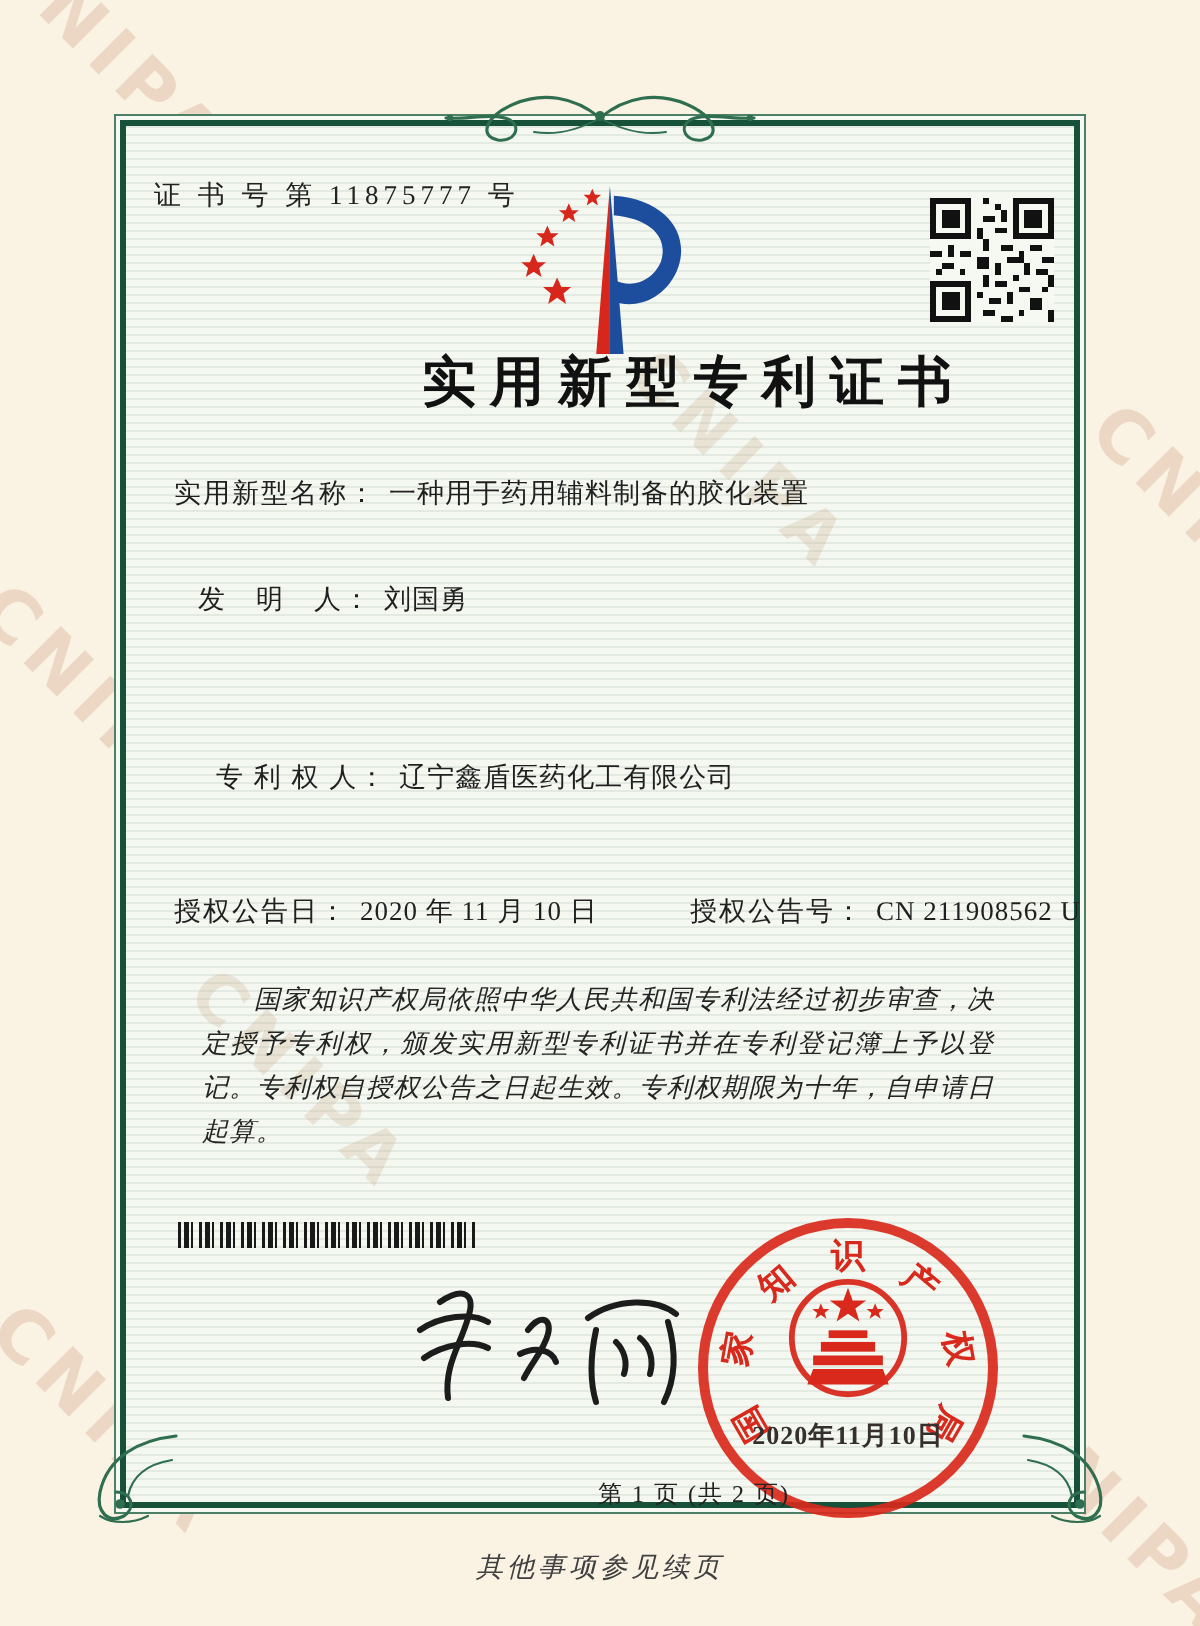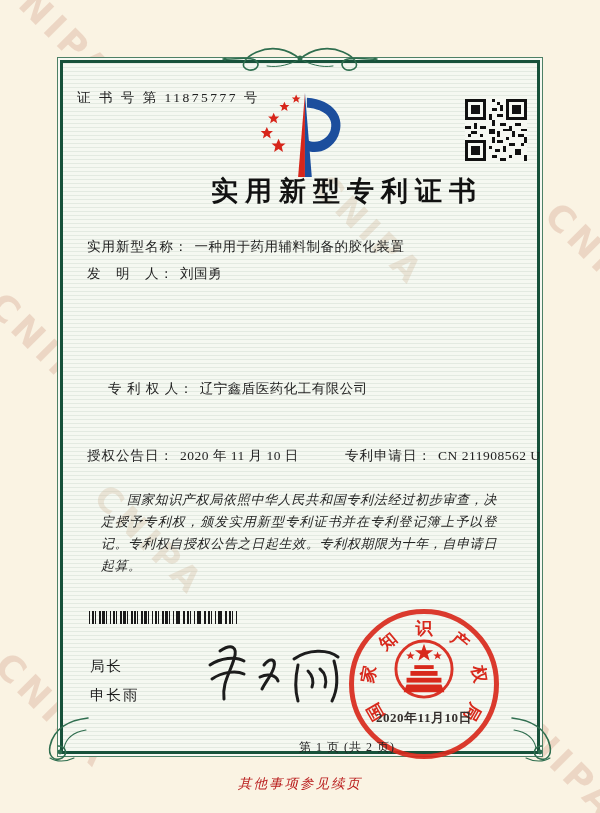--- a/index.html
+++ b/index.html
@@ -39,21 +39,21 @@
   .cert-no{position:absolute;left:20px;top:32px;font-size:13.5px;letter-spacing:2.5px;color:#222;}
   .logo{position:absolute;left:196px;top:34px;width:100px;height:88px;}
   .qr{position:absolute;left:408px;top:42px;width:62px;height:62px;}
   .title{
     position:absolute;left:0;top:116px;width:100%;text-align:center;
     font-size:27px;font-weight:bold;letter-spacing:7px;color:#111;
   }
   .field{position:absolute;left:30px;font-size:13.5px;color:#1f1f1f;white-space:nowrap;}
   .field .lab{letter-spacing:1px;}
   .field .val{margin-left:6px;letter-spacing:0.5px;}
-  .f0{top:181px;} .f1{top:208px;} .f2{top:256px;} .f3{top:290px;}
+  .f0{top:181px;} .f1{top:234px;margin-left:12px;} .f2{top:256px;} .f3{top:290px;}
   .f4{top:323px;margin-left:21px;} .f5{top:357px;} .f6{top:390px;}
   .grant-no{position:absolute;left:258px;top:0;}
   .paras{
     position:absolute;left:28px;top:416px;width:428px;
     font-size:13px;line-height:22px;font-style:italic;color:#242424;
     text-align:justify;letter-spacing:0.5px;
   }
   .paras p{margin:16px;text-indent:2em;}
   .barcode{
     position:absolute;left:32px;top:554px;width:150px;height:13px;
@@ -77,21 +77,21 @@
     font-family:"Liberation Serif","DejaVu Serif",serif;
   }
   .seal-emblem{position:absolute;left:39px;top:22px;width:62px;height:68px;}
   .seal-date{
     position:absolute;left:0;top:95px;width:100%;text-align:center;
     font-size:13px;font-weight:bold;color:#35302e;letter-spacing:0.5px;
   }
   .page-no{position:absolute;left:0;top:682px;width:100%;text-align:center;font-size:12px;letter-spacing:1px;color:#222;}
   .cont-note{
     position:absolute;left:0;top:775px;width:100%;text-align:center;z-index:4;
-    font-size:13.5px;font-style:italic;letter-spacing:2px;color:#b91c1c;
+    font-size:13.5px;font-style:italic;letter-spacing:2px;color:#404040;
   }
 </style>
 </head>
 <body>
 
 <div class="wm wm-out" style="left:-18px;top:6px;">CNIPA</div>
 <div class="wm wm-out" style="left:-26px;top:330px;">CNIPA</div>
 <div class="wm wm-out" style="left:-20px;top:690px;">CNIPA</div>
 <div class="wm wm-out" style="left:488px;top:740px;">CNIPA</div>
 <div class="wm wm-out" style="left:530px;top:240px;">CNIPA</div>
@@ -214,34 +214,30 @@
   </div>
   <div class="field f1">
     <span class="lab">发　明　人：</span><span class="val">刘国勇</span>
   </div>
   <div class="field f4">
     <span class="lab">专 利 权 人：</span><span class="val">辽宁鑫盾医药化工有限公司</span>
   </div>
   <div class="field f6">
     <span class="lab">授权公告日：</span><span class="val">2020 年 11 月 10 日</span>
     <span class="grant-no">
-      <span class="lab">专利申请日：</span><span class="val">CN 211908562 U</span>
+      <span class="lab">授权公告号：</span><span class="val">CN 211908562 U</span>
     </span>
   </div>
 
   <div class="paras">
     <p>国家知识产权局依照中华人民共和国专利法经过初步审查，决定授予专利权，颁发实用新型专利证书并在专利登记簿上予以登记。专利权自授权公告之日起生效。专利权期限为十年，自申请日起算。</p>
   </div>
 
   <div class="barcode"></div>
 
-  <div class="signer">
-    <div>局长</div>
-    <div>申长雨</div>
-  </div>
 
   <svg class="signature" viewBox="0 0 160 80">
     <g stroke="#1c1c1c" stroke-width="3" fill="none" stroke-linecap="round" stroke-linejoin="round">
       <path d="M28,14 C40,6 46,10 42,22 C38,36 30,46 32,62"></path>
       <path d="M18,28 C28,21 44,19 52,24"></path>
       <path d="M20,42 C30,35 44,33 52,37"></path>
       <path d="M72,28 C78,20 84,22 82,30 C80,38 74,44 70,52"></path>
       <path d="M68,40 C76,36 84,38 86,44"></path>
       <path d="M102,22 C116,12 136,12 146,20"></path>
       <path d="M106,28 C103,42 103,54 106,64"></path>

